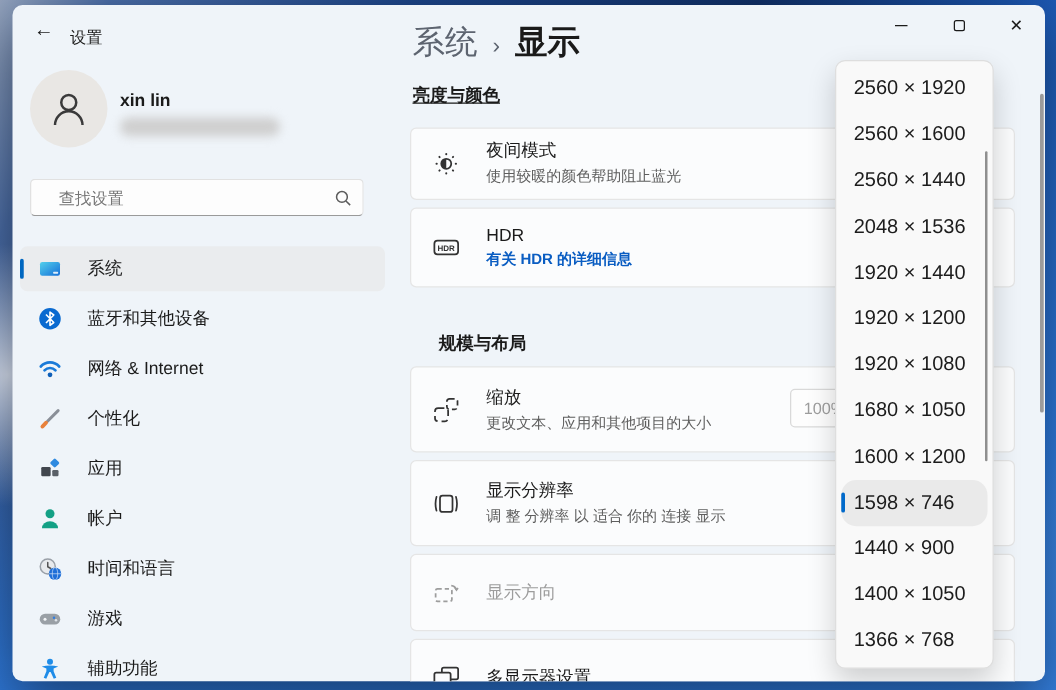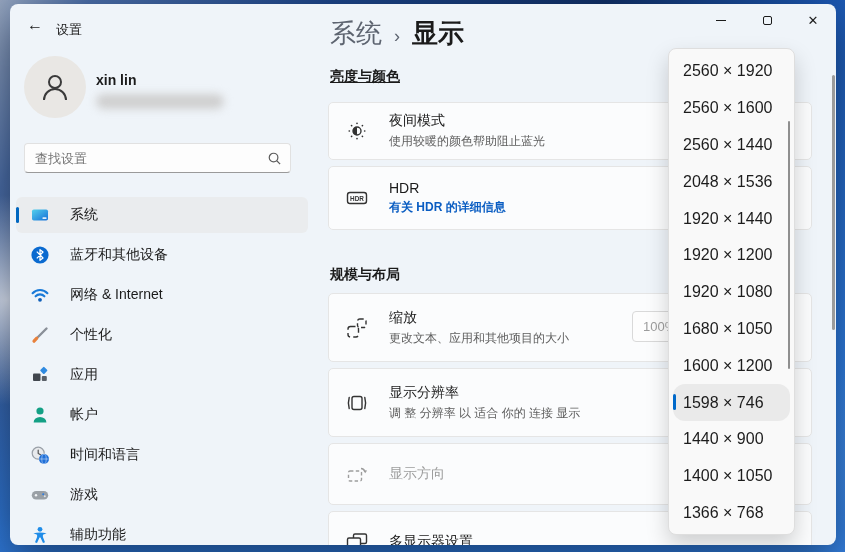--- a/index.html
+++ b/index.html
@@ -28,21 +28,21 @@
   .glyph-max { width:9px; height:9px; border:1px solid #1b1b1b; border-radius:2px; }
   .glyph-close { font-size:13px; color:#1b1b1b; line-height:1; }
   
   .avatar { position:absolute; left:14px; top:52px; width:62px; height:62px; border-radius:50%;
     background:#e9e7e4; display:flex; align-items:center; justify-content:center; }
   .user-name { position:absolute; left:86px; top:68px; font-size:14px; font-weight:bold; color:#1b1b1b;text-align:center; }
   .user-email-blur { position:absolute; left:86px; top:90px; width:128px; height:15px;
     background:#cfcfcf; border-radius:8px; filter:blur(4px); }
   .search-box { position:absolute; left:14px; top:139px; width:267px; height:30px;
     background:#fdfdfd; border:1px solid #e1e1e1; border-bottom:1px solid #9a9a9a;
-    border-radius:4px; display:flex; align-items:center; padding:0 8px 0 10px; }
+    border-radius:4px; display:flex; align-items:center; padding:0 8px 0 22px; }
   .search-box input { flex:1; border:none; outline:none; background:transparent;
     font-size:13px; color:#1b1b1b; font-family:inherit; }
   .search-box input::placeholder { color:#767676; }
   .nav { position:absolute; left:6px; top:193px; width:292px; }
   .nav-item { position:relative; height:36px; margin-bottom:4px; border-radius:6px;
     display:flex; align-items:center; padding-left:14px; cursor:pointer; }
   .nav-item.selected { background:#eaecee; }
   .nav-accent { display:none; }
   .nav-item.selected .nav-accent { display:block; position:absolute; left:0; top:10px;
     width:3px; height:16px; border-radius:2px; background:#0067c0; }
@@ -239,21 +239,21 @@
     <svg class="card-ico" viewBox="0 0 24 24">
       <rect x="2.5" y="6.5" width="19" height="11" rx="2.5" fill="none" stroke="#333" stroke-width="1.4"></rect>
       <text x="12" y="14.6" text-anchor="middle" font-size="6.4" font-weight="bold" fill="#333" font-family="Liberation Sans, sans-serif">HDR</text>
     </svg>
     <div>
       <div class="card-title">HDR</div>
       <div class="card-link">有关 HDR 的详细信息</div>
     </div>
   </div>
 
-  <div class="section-label" style="top:262px;">规模与布局</div>
+  <div class="section-label" style="top:262px;margin-left:21px;">规模与布局</div>
 
   <div class="card" style="top:289px; height:69px;">
     <svg class="card-ico" viewBox="0 0 24 24">
       <rect x="3" y="10.5" width="10.5" height="10.5" rx="2.5" fill="none" stroke="#333" stroke-width="1.4" stroke-dasharray="5 3.2"></rect>
       <rect x="12.5" y="3" width="8.5" height="8.5" rx="2.2" fill="none" stroke="#333" stroke-width="1.4" stroke-dasharray="4 2.6"></rect>
     </svg>
     <div>
       <div class="card-title">缩放</div>
       <div class="card-sub">更改文本、应用和其他项目的大小</div>
     </div>

